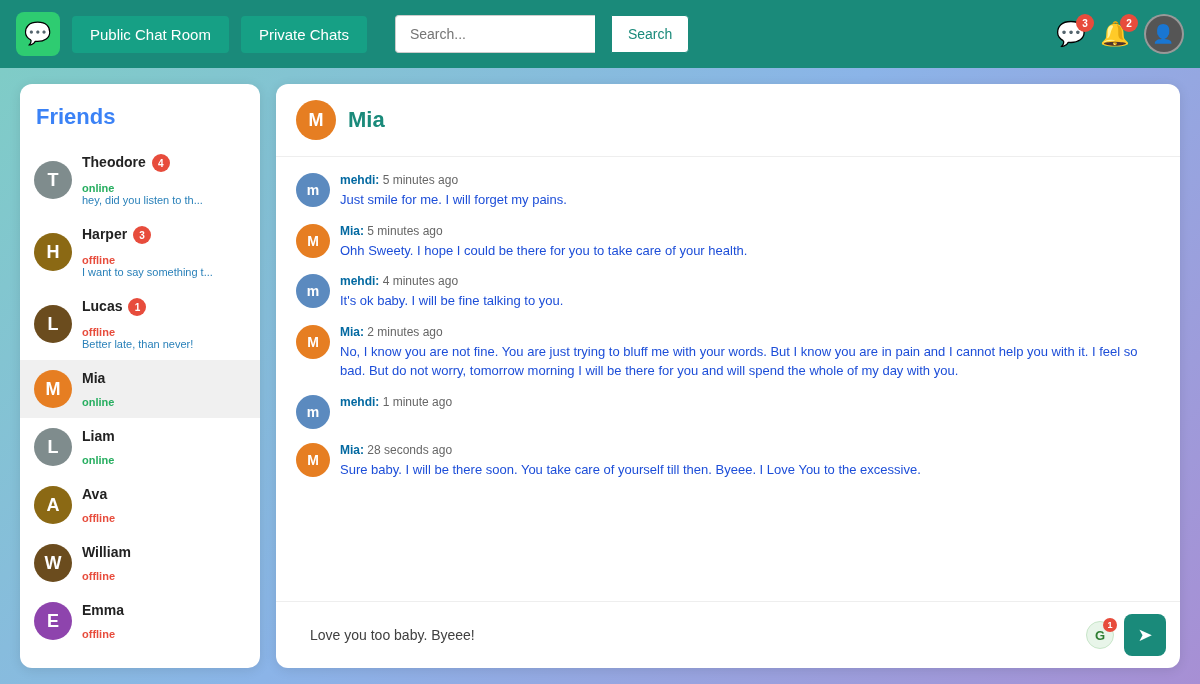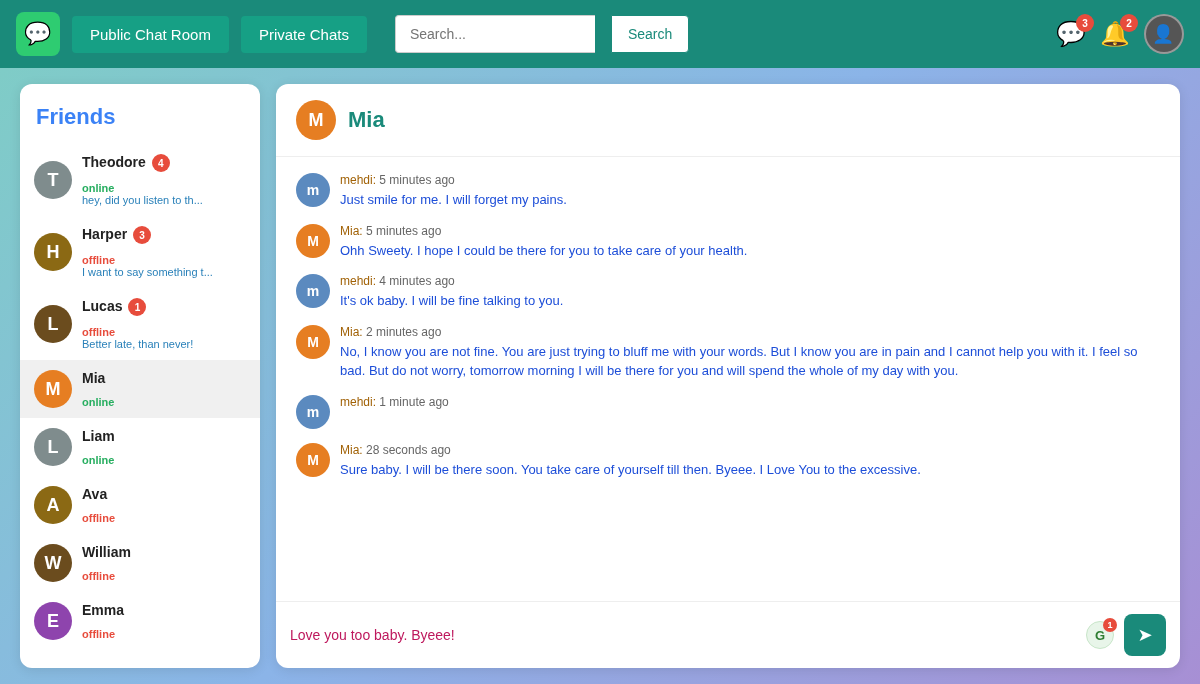--- a/index.html
+++ b/index.html
@@ -271,22 +271,22 @@
       font-size: 14px;
       font-weight: bold;
     }
     .msg-content { flex: 1; }
     .msg-meta {
       font-size: 12px;
       color: #666;
       margin-bottom: 3px;
     }
     .msg-meta .msg-sender {
-      font-weight: 400;
-      color: #a16207;
+      font-weight: 700;
+      color: #0369a1;
     }
     .msg-text {
       font-size: 13px;
       color: #1d4ed8;
       line-height: 1.5;
     }
 
     
     .chat-input-area {
       border-top: 1px solid #eee;
@@ -294,22 +294,23 @@
       display: flex;
       align-items: center;
       gap: 10px;
       position: relative;
     }
     .chat-input {
       flex: 1;
       border: none;
       outline: none;
       font-size: 14px;
-      color: #be185d;
+      color: #404040;
       padding: 6px 0;
+      margin-left: 20px;
     }
     .grammarly-icon {
       width: 28px;
       height: 28px;
       border-radius: 50%;
       background: #e8f5e9;
       display: flex;
       align-items: center;
       justify-content: center;
       font-size: 13px;

